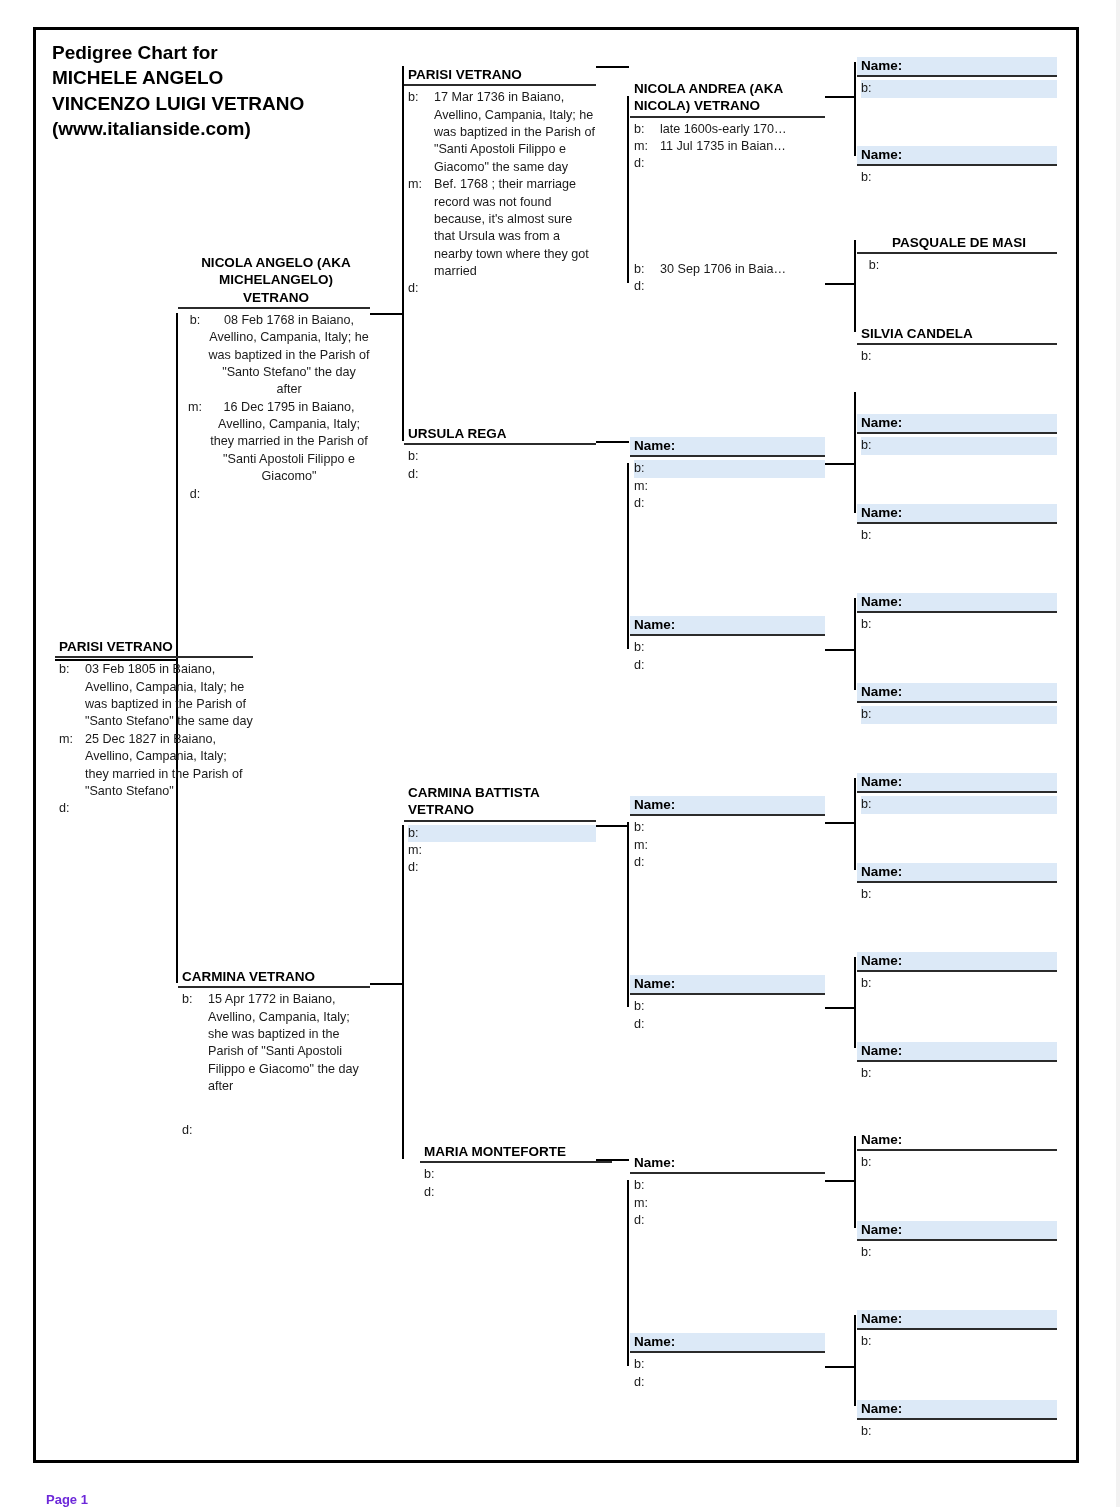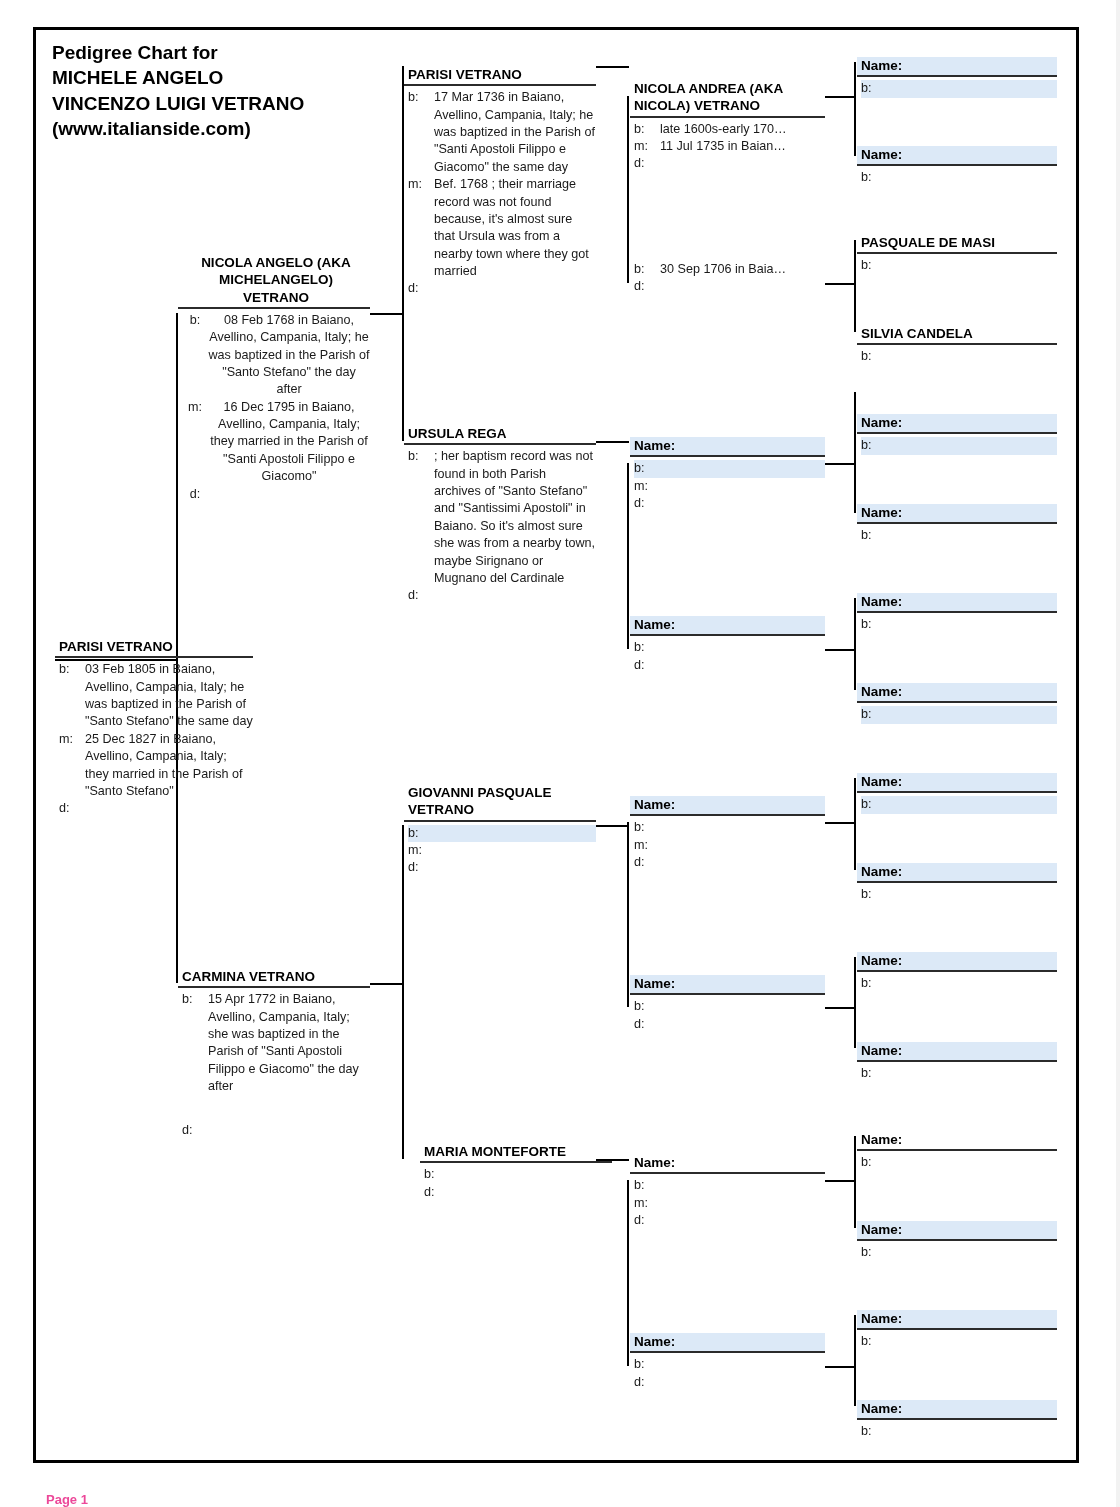--- a/index.html
+++ b/index.html
@@ -1,20 +1,20 @@
 <!DOCTYPE html>
 <html><head>
 <meta charset="utf-8">
 <style>
   html,body{margin:0;padding:0;background:#f2f2f2;}
   body{font-family:"Liberation Sans",sans-serif;}
   .page{position:relative;width:1116px;height:1507px;background:#ffffff;overflow:hidden;}
   .page-border{position:absolute;left:33px;top:27px;width:1046px;height:1436px;border:3px solid #000;box-sizing:border-box;}
   .title{position:absolute;left:52px;top:40px;width:330px;font-size:19px;font-weight:bold;line-height:1.33;color:#000;}
-  .footer{position:absolute;left:46px;top:1492px;font-size:13px;font-weight:bold;color:#ec4899;}
+  .footer{position:absolute;left:46px;top:1492px;font-size:13px;font-weight:bold;color:#6d28d9;}
 
   
   .box{position:absolute;box-sizing:border-box;}
   .bx-name{font-size:13.5px;font-weight:bold;line-height:1.28;color:#000;padding:0 0 1px 4px;
            border-bottom:2px solid #2b2b2b;white-space:pre-line;}
   .bx-name.hl{background:#dce9f7;}
   .bx-body{padding:3px 0 0 4px;}
   .fact{display:flex;font-size:12.6px;line-height:1.38;color:#1a1a1a;margin-bottom:0px;}
   .fact .lab{width:26px;flex:0 0 26px;}
   .fact .val{flex:1;}
@@ -150,31 +150,30 @@
           <span class="val"></span>
         </div>
     </div>
   </div>
 
   <div class="box" style="left:404px;top:425px;width:192px;">
     <div class="bx-name">URSULA REGA</div>
     <div class="bx-body">
       <div class="fact">
           <span class="lab">b:</span>
-          <span class="val">; her baptism record was not found in both Parish archives of "Santo Stefano" and "Santissimi Apostoli" in Baiano. So it's almost sure she was from a nearby town, maybe Sirignano or Mugnano del Cardinale</span>
         </div>
       <div class="fact">
           <span class="lab">d:</span>
           <span class="val"></span>
         </div>
     </div>
   </div>
 
   <div class="box" style="left:404px;top:784px;width:192px;">
-    <div class="bx-name">GIOVANNI PASQUALE
+    <div class="bx-name">CARMINA BATTISTA
 VETRANO</div>
     <div class="bx-body">
       <div class="fact hl">
           <span class="lab">b:</span>
           <span class="val"></span>
         </div>
       <div class="fact">
           <span class="lab">m:</span>
           <span class="val"></span>
         </div>
@@ -338,21 +337,21 @@
   </div>
   <div class="box" style="left:857px;top:146px;width:200px;">
     <div class="bx-name hl">Name:</div>
     <div class="bx-body">
         <div class="fact">
           <span class="lab">b:</span>
           <span class="val"></span>
         </div>
       </div>
   </div>
-  <div class="box" style="left:857px;top:234px;width:200px;">
+  <div class="box" style="left:857px;top:234px;width:200px;text-align:center;">
     <div class="bx-name">PASQUALE DE MASI</div>
     <div class="bx-body">
         <div class="fact">
           <span class="lab">b:</span>
           <span class="val"></span>
         </div>
       </div>
   </div>
   <div class="box" style="left:857px;top:325px;width:200px;">
     <div class="bx-name">SILVIA CANDELA</div>

